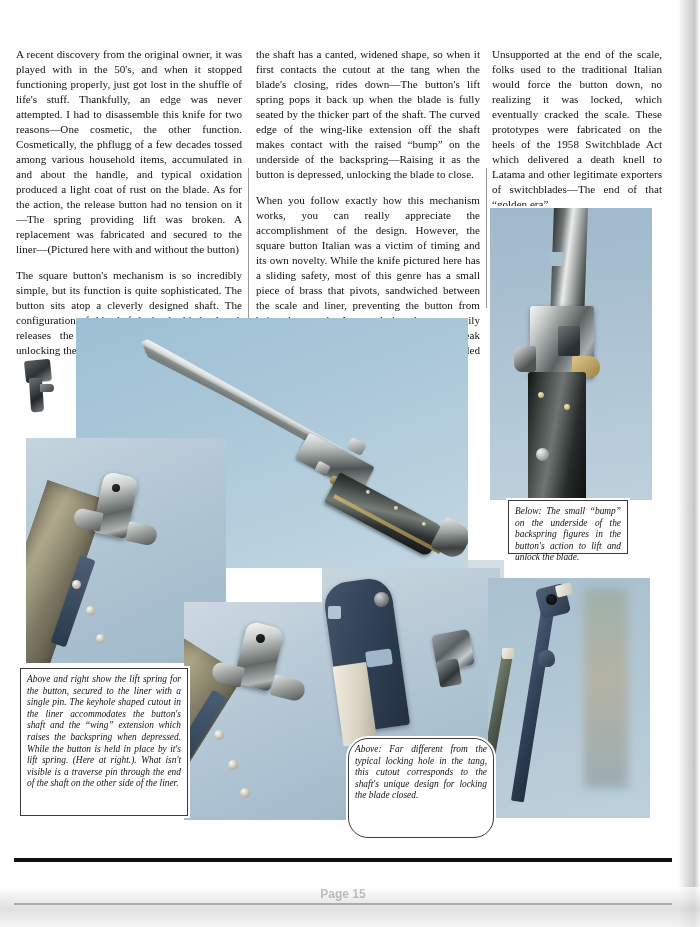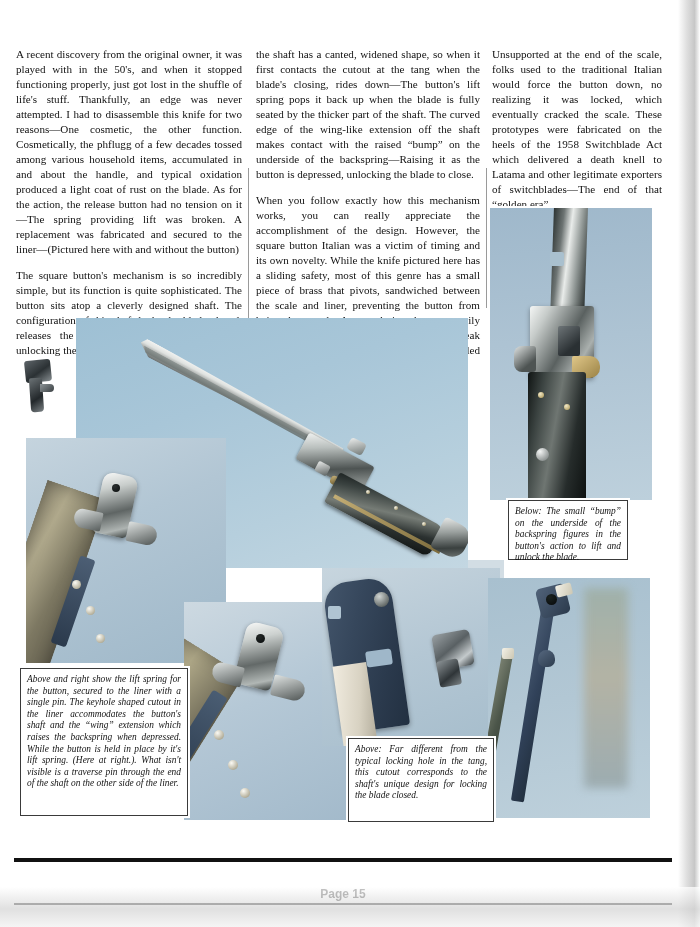--- a/index.html
+++ b/index.html
@@ -581,22 +581,22 @@
     font-family: "Liberation Serif", "DejaVu Serif", serif;
     font-style: italic;
     font-size: 9.4px;
     line-height: 11.6px;
     color: #111;
     text-align: justify;
     padding: 5px 6px;
     box-sizing: border-box;
   }
   #caption-left   { left: 20px;  top: 668px; width: 168px; height: 148px; }
-  #caption-center { left: 348px; top: 738px; width: 146px; height: 84px; }
-  #caption-right  { left: 508px; top: 500px; width: 120px; height: 60px; }
+  #caption-center { left: 348px; top: 738px; width: 146px; height: 100px; border-radius: 20px; }
+  #caption-right  { left: 508px; top: 500px; width: 120px; height: 54px; }
 
   
   #footer {
     position: absolute;
     left: 14px; top: 858px;
     width: 658px;
   }
   #footer .rule-top {
     height: 3px;
     background: #111;

